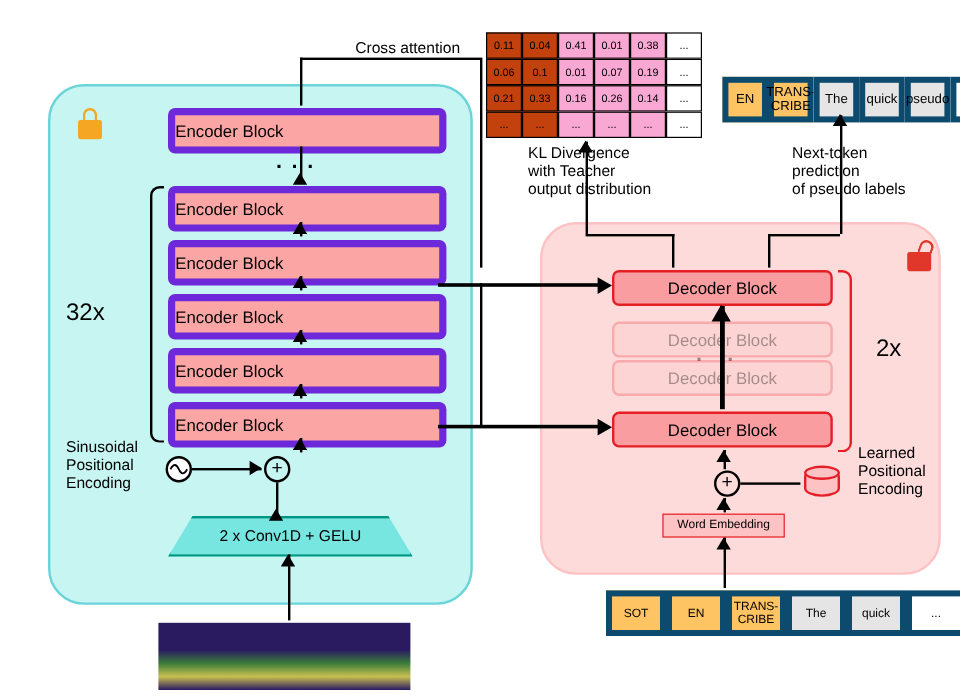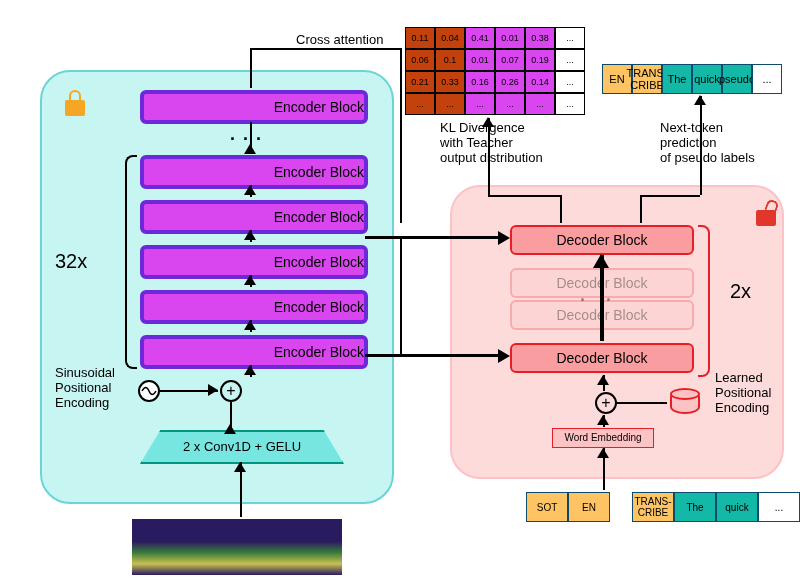--- a/index.html
+++ b/index.html
@@ -1,33 +1,33 @@
 <!DOCTYPE html>
 <html><head>
 <meta charset="utf-8">
 <style>
 body{margin:0;font-family:sans-serif;background:#fff;width:800px;height:581px;position:relative}
 .enc-panel{position:absolute;left:40px;top:70px;width:350px;height:430px;background:#c6f5f2;border:2px solid #6bd4d9;border-radius:30px}
 .dec-panel{position:absolute;left:450px;top:185px;width:330px;height:290px;background:#fddbdb;border:2px solid #fcc2c4;border-radius:30px}
-.enc-block{position:absolute;width:220px;height:26px;background:#d946ef;border:4px solid #6d28d9;border-radius:6px;text-align:right;font-size:14px;line-height:26px}
+.enc-block{position:absolute;width:220px;height:26px;background:#fca5a5;border:6px solid #6d28d9;border-radius:6px;text-align:left;font-size:14px;line-height:26px}
 .dec-block{position:absolute;width:180px;height:26px;background:#f99da1;border:2px solid #e61f26;border-radius:6px;text-align:center;font-size:14px;line-height:26px;left:510px}
 .dec-block.faded{background:rgba(252,194,196,.3);border-color:rgba(234,72,80,.3);color:rgba(0,0,0,.35)}
 .conv-block{position:absolute;left:140px;top:430px;width:200px;height:30px;background:#77e6e0;border:2px solid #019680;clip-path:polygon(10% 0,90% 0,100% 100%,0 100%);text-align:center;font-size:13px;line-height:30px}
 .emb{position:absolute;left:552px;top:428px;width:100px;height:18px;background:#fcc2c4;border:1px solid #e61f26;text-align:center;font-size:10px;line-height:18px}
 .spectrogram{position:absolute;left:132px;top:519px;width:210px;height:56px;background:linear-gradient(180deg,#2a1a60 0%,#2a1a60 40%,#3a7b3a 60%,#c9c050 80%,#2a1a60 100%);background-size:8px 100%}
 .t{position:absolute;font-size:13px}
 .tok-row{position:absolute;display:flex}
-.tok{width:40px;height:28px;border:1px solid #0c4a6e;font-size:10px;text-align:center;display:flex;align-items:center;justify-content:center}
+.tok{width:40px;height:28px;border:5px solid #0c4a6e;font-size:10px;text-align:center;display:flex;align-items:center;justify-content:center}
 .tok.or{background:#fec362}
-.tok.bl{background:#14b8a6}
+.tok.bl{background:#e5e5e5}
 .tok.wt{background:#fff}
 .tok.sm{width:28px;font-size:11px}
 .mat{position:absolute;left:405px;top:27px;display:grid;grid-template-columns:repeat(6,30px);grid-auto-rows:22px}
 .mat div{border:1px solid #000;font-size:9px;display:flex;align-items:center;justify-content:center}
-.mat .or{background:#c2410c}.mat .bl{background:#d946ef}.mat .wt{background:#fff}
+.mat .or{background:#c2410c}.mat .bl{background:#f9a8d4}.mat .wt{background:#fff}
 .arr{position:absolute;width:0;height:0;border-left:6px solid transparent;border-right:6px solid transparent;border-bottom:10px solid #000}
 .arr-r{border-top:6px solid transparent;border-bottom:6px solid transparent;border-left:10px solid #000;border-right:none}
 .line-v{position:absolute;width:2px;background:#000}
 .line-h{position:absolute;height:2px;background:#000}
 .dots{position:absolute;font-size:18px;font-weight:bold;letter-spacing:8px}
 .lock{position:absolute;width:20px;height:16px;background:#f5a623;border-radius:2px}
 .lock:before{content:"";position:absolute;top:-10px;left:4px;width:8px;height:10px;border:2px solid #f5a623;border-bottom:none;border-radius:6px 6px 0 0}
 .lock.open:before{border-color:#e0372a;left:10px;transform:rotate(20deg)}
 .lock.open{background:#e0372a}
 .circ{position:absolute;width:18px;height:18px;border:2px solid #000;border-radius:50%;background:#fff}
@@ -120,23 +120,23 @@
 <div class="tok-row" style="left:602px;top:64px" id="out">
     <div class="tok sm or" style="white-space: pre-line;">EN</div>
     <div class="tok sm or" style="white-space: pre-line;">TRANS-
 CRIBE</div>
     <div class="tok sm bl" style="white-space: pre-line;">The</div>
     <div class="tok sm bl" style="white-space: pre-line;">quick</div>
     <div class="tok sm bl" style="white-space: pre-line;">pseudo</div>
     <div class="tok sm wt" style="white-space: pre-line;">...</div>
   </div>
 <div class="tok-row" style="left:505px;top:492px" id="in">
-    <div class="tok or" style="white-space: pre-line; margin-left: 21px;">SOT</div>
+    <div class="tok or" style="white-space: pre-line;">SOT</div>
     <div class="tok or" style="white-space: pre-line;">EN</div>
-    <div class="tok or" style="white-space: pre-line; margin-left: 22px;">TRANS-
+    <div class="tok or" style="white-space: pre-line;">TRANS-
 CRIBE</div>
     <div class="tok bl" style="white-space: pre-line;">The</div>
     <div class="tok bl" style="white-space: pre-line;">quick</div>
     <div class="tok wt" style="white-space: pre-line;">...</div>
   </div>
 
 <div class="spectrogram"></div>
 
 <div class="line-v" style="left:240px;top:462px;height:55px"></div>
 <div class="arr" style="left:234px;top:462px"></div>

